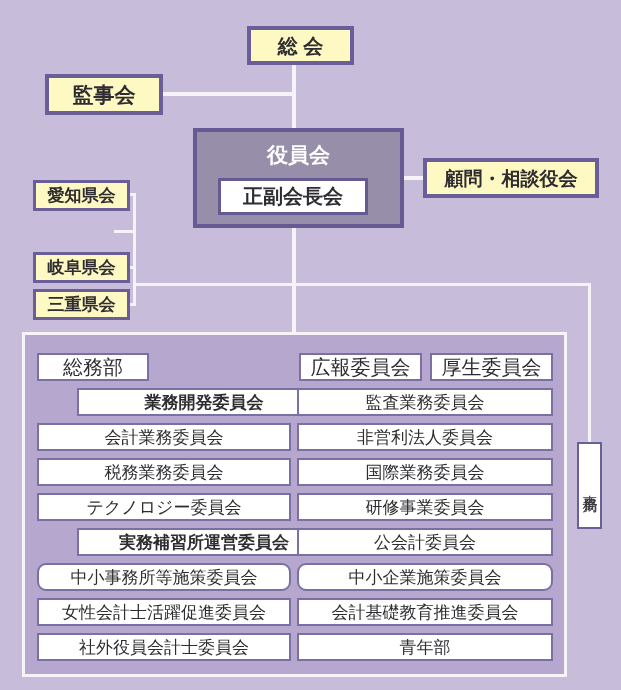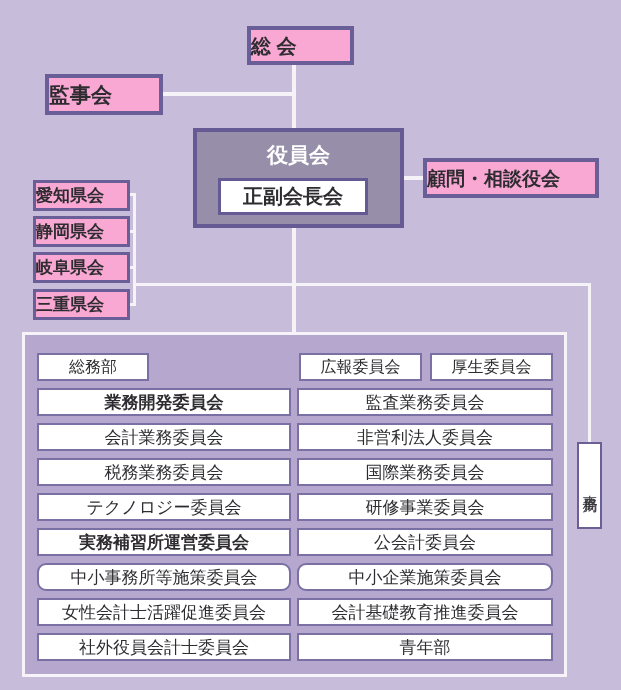--- a/index.html
+++ b/index.html
@@ -5,22 +5,22 @@
   html,body { margin:0; padding:0; }
   .canvas {
     position:relative; width:621px; height:690px; overflow:hidden;
     background:#c7bcd9;
     font-family:"Liberation Sans","DejaVu Sans",sans-serif;
     color:#2e2c30;
   }
   .line { position:absolute; background:#f5f3f8; }
   .box {
     position:absolute; box-sizing:border-box;
-    background:#f9a8d4; border:4px solid #695e97;
-    display:flex; align-items:center; 
+    background:#fef9c3; border:4px solid #695e97;
+    display:flex; align-items:center; justify-content:center;
     font-weight:bold; text-align:center; line-height:1;
   }
   .soukai   { left:247px; top:26px;  width:107px; height:39px; font-size:20px; }
   .kanjikai { left:45px;  top:74px;  width:118px; height:41px; font-size:21px; }
   .komon    { left:423px; top:158px; width:176px; height:40px; font-size:19px; }
   .yakuinkai {
     position:absolute; box-sizing:border-box;
     left:193px; top:128px; width:211px; height:100px;
     background:#978ea9; border:4px solid #655a93;
   }
@@ -40,22 +40,22 @@
     position:absolute; box-sizing:border-box;
     left:22px; top:332px; width:545px; height:345px;
     background:#b6a7ce; border:3px solid #f6f4f9;
   }
   .cbox {
     position:absolute; box-sizing:border-box; height:28px;
     background:#ffffff; border:2px solid #7b70a4;
     display:flex; align-items:center; justify-content:center;
     font-size:17px; font-weight:normal; color:#2e2c30; line-height:1;
   }
-  .cbox.small { font-size:16px; }
-  .cbox.bold  { font-weight:bold; }
+  .cbox.small { font-size:20px; }
+  .cbox.bold  { font-weight:bold;margin-left:40px; }
   .r1 { top:18px; }  .r2 { top:53px; }  .r3 { top:88px; }  .r4 { top:123px; }
   .r5 { top:158px; } .r6 { top:193px; } .r7 { top:228px;border-radius:9px; } .r8 { top:263px; }
   .r9 { top:298px; }
   .colL { left:12px;  width:254px; }
   .colR { left:272px; width:256px; }
   .b1 { left:12px;  width:112px; }
   .b2 { left:141px; width:126px; }
   .b3 { left:274px; width:123px; }
   .b4 { left:405px; width:123px; }
   .jimukyoku {
@@ -99,23 +99,20 @@
     </div>
   </div>
 
   <div class="box komon">
     <span>顧問・相談役会</span>
   </div>
 
   <div class="box pref" style="top:180px;">
     <span>愛知県会</span>
   </div>
-  <div class="box pref" style="top:216px;">
-    <span>静岡県会</span>
-  </div>
   <div class="box pref" style="top:252px;">
     <span>岐阜県会</span>
   </div>
   <div class="box pref" style="top:289px;">
     <span>三重県会</span>
   </div>
 
   <div class="jimukyoku">
     <span>事務局</span>
   </div>

